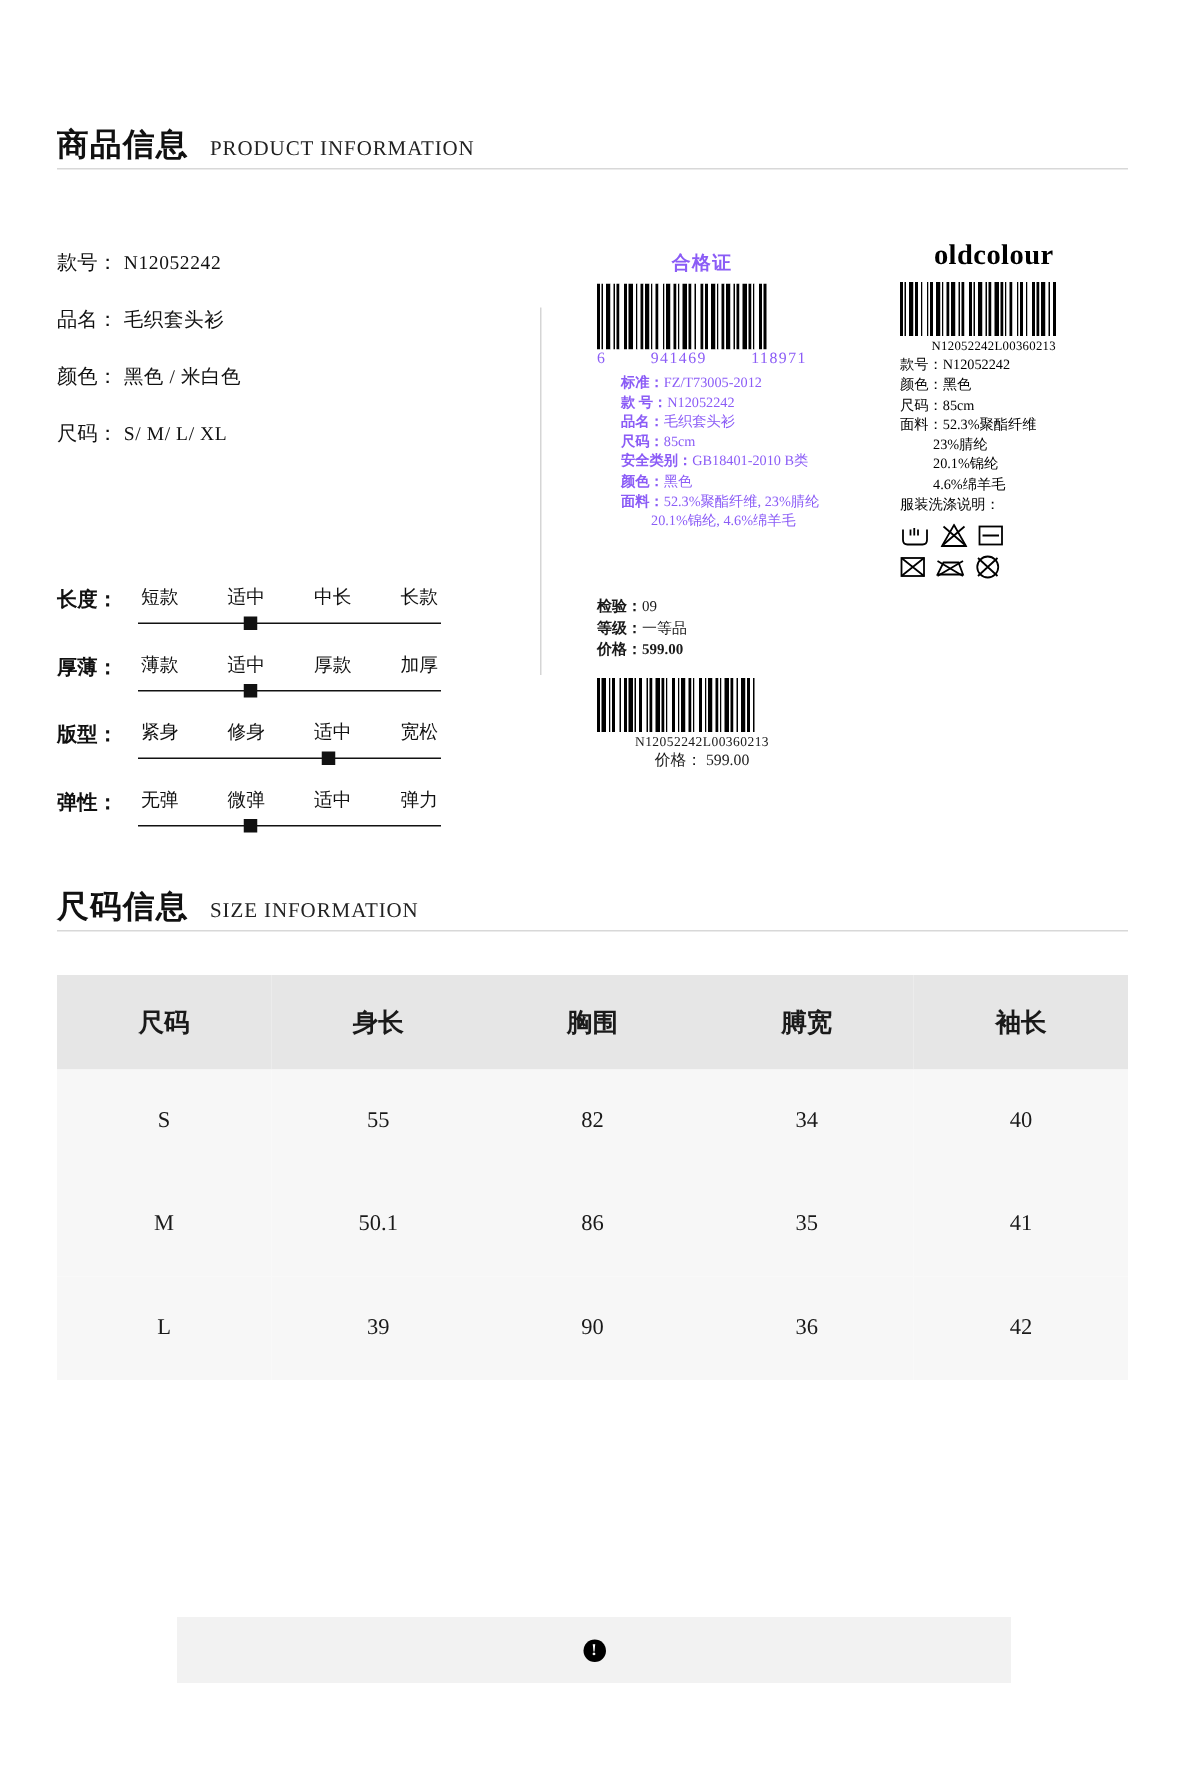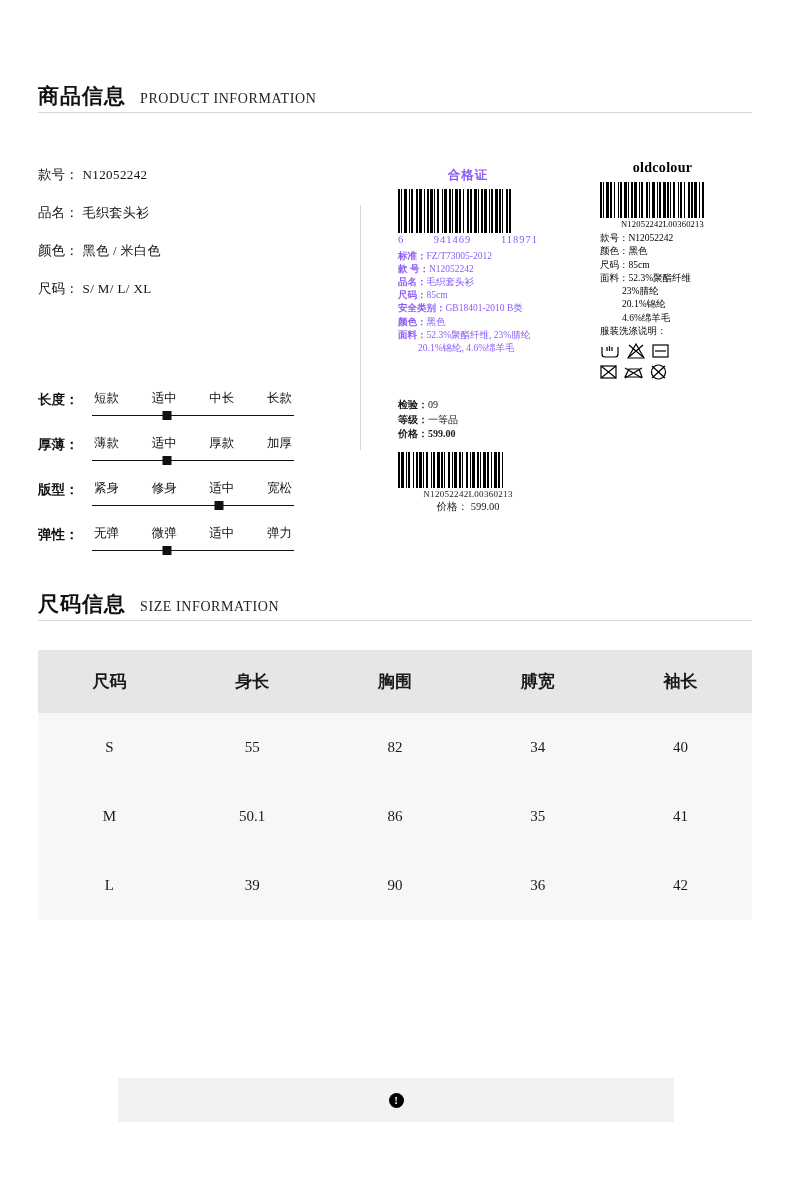--- a/index.html
+++ b/index.html
@@ -161,21 +161,21 @@
     font-family: "Liberation Serif", serif;
     font-size: 10.5px;
     letter-spacing: 1px;
     margin-top: 1px;
   }
   .cert-lines {
     margin-top: 5px;
     font-size: 9.5px;
     line-height: 1.38;
   }
-  .cert-lines div { white-space: nowrap; }
+  .cert-lines div { white-space: nowrap; margin-left: 16px; }
   .cert-lines b { font-weight: bold; }
   .cert-bottom {
     position: absolute;
     left: 398px;
     top: 398px;
     width: 140px;
     font-family: "Liberation Serif", serif;
     font-size: 10px;
     line-height: 1.45;
   }
@@ -204,21 +204,21 @@
   .care {
     position: absolute;
     left: 600px;
     top: 160px;
     width: 125px;
     font-family: "Liberation Serif", serif;
     color: #000;
   }
   .brand {
     text-align: center;
-    font-size: 14px;
+    font-size: 19px;
     font-weight: bold;
     letter-spacing: 0.3px;
     margin-bottom: 6px;
   }
   .care-digits {
     text-align: center;
     font-size: 8.5px;
     letter-spacing: 0.2px;
     margin-top: 1px;
   }

